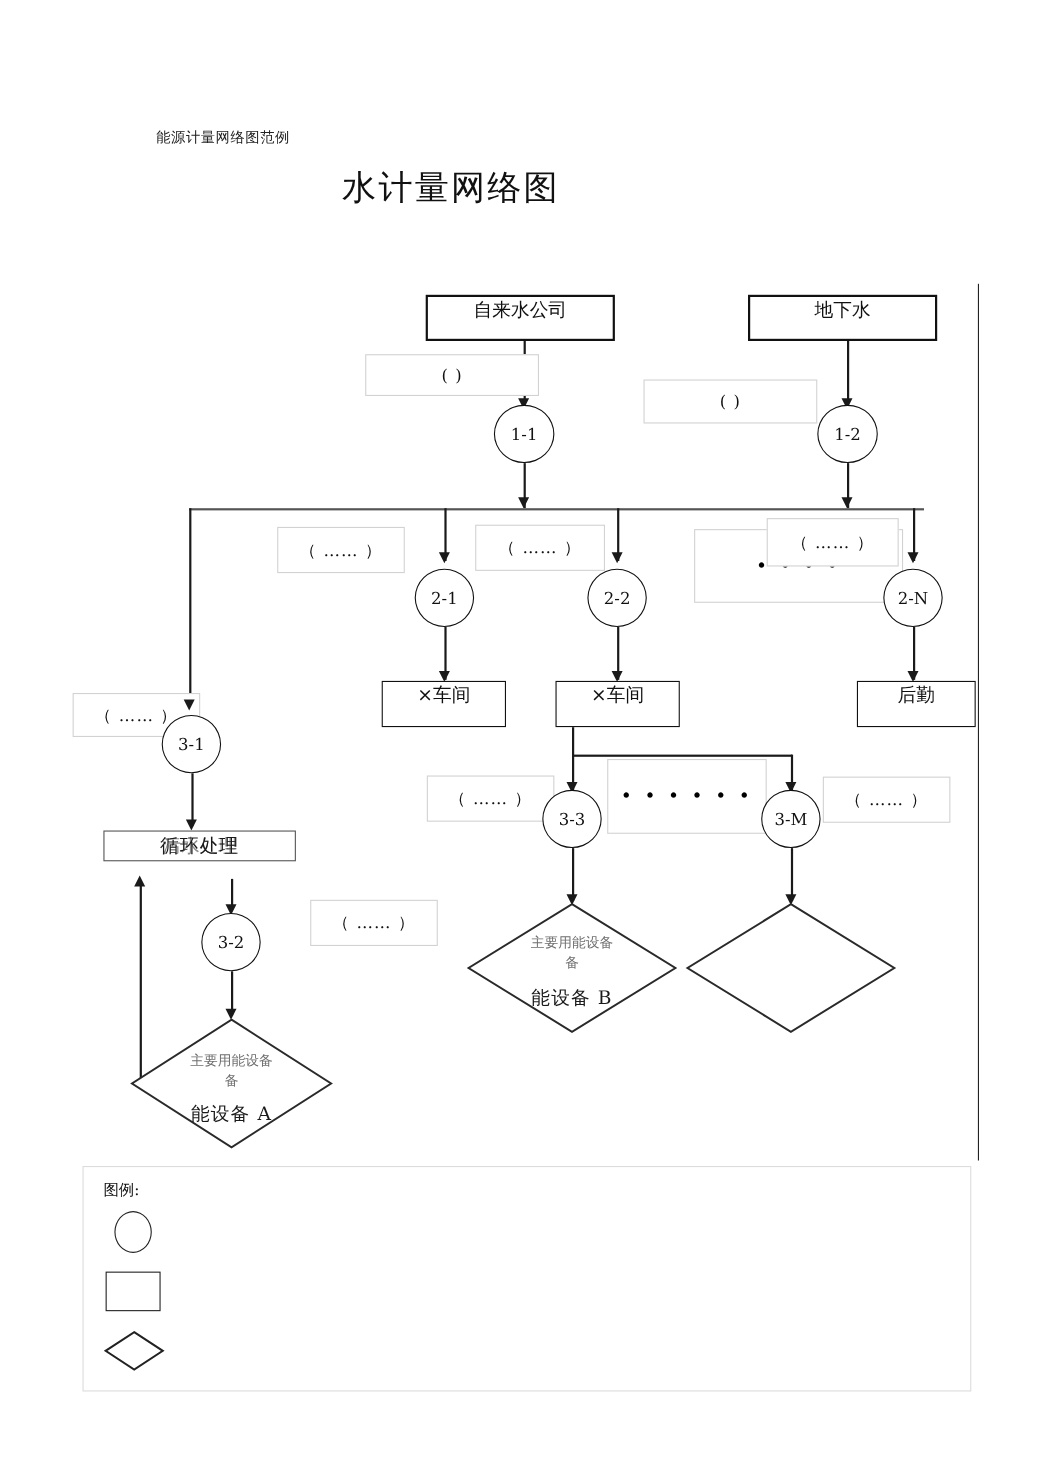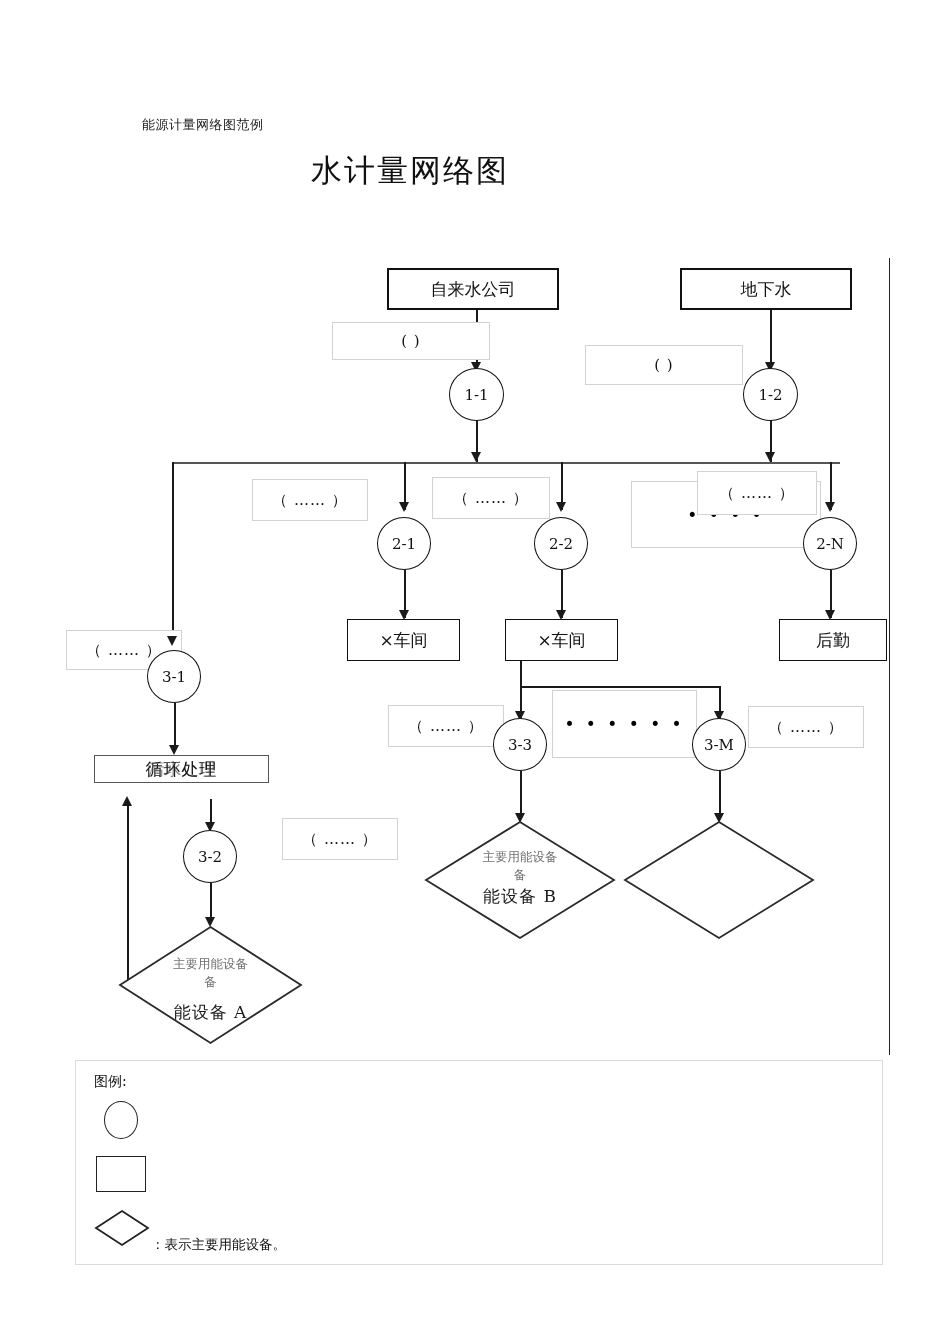--- a/index.html
+++ b/index.html
@@ -18,21 +18,21 @@
   .title{
     left:0;top:150px;width:808px;text-align:center;
     font-size:31px;font-family:"DejaVu Serif","Liberation Serif",serif;
     letter-spacing:2px;color:#111;
   }
   .title .t-inner{display:inline-block;margin-left:12px;}
 
   
   .nodebox{
     box-sizing:border-box;border:2px solid #111;background:#fff;
-    display:flex;align-items:center;justify-content:center;
+    display:flex;justify-content:center;
     font-size:17px;font-family:"DejaVu Serif","Liberation Serif",serif;
     color:#111;z-index:6;
   }
   .nodebox.thin{border-width:1.6px;}
   .procbox{
     box-sizing:border-box;border:1.6px solid #555;background:#fff;
     display:flex;align-items:center;justify-content:center;
     font-size:17px;font-family:"DejaVu Serif","Liberation Serif",serif;
     z-index:6;position:relative;
   }
@@ -280,35 +280,34 @@
 <div class="abs arrowhead" style="left:714px;top:813px;"></div>
 
 <div class="abs diamond" style="left:424px;top:820px;width:192px;height:120px;">
   <svg width="192" height="120" viewBox="0 0 192 120">
     <polygon points="96,2 190,60 96,118 2,60" fill="#ffffff" stroke="#2a2a2a" stroke-width="1.8"></polygon>
   </svg>
   <span class="dia-label" style="top:28px;">
     <span>主要用能设备</span><br>
     <span>备</span>
   </span>
-  <span class="dia-label2" style="top:65px;">能设备 B</span>
+  <span class="dia-label2" style="top:76px;">能设备 B</span>
 </div>
 
 <div class="abs diamond" style="left:623px;top:820px;width:192px;height:120px;">
   <svg width="192" height="120" viewBox="0 0 192 120">
     <polygon points="96,2 190,60 96,118 2,60" fill="#ffffff" stroke="#2a2a2a" stroke-width="1.8"></polygon>
   </svg>
 </div>
 
 <div class="abs legend">
   <div class="legend-title">图例:</div>
 
   <div class="lg-shape lg-circle" style="left:28px;top:40px;"></div>
 
   <div class="lg-shape lg-rect" style="left:20px;top:95px;"></div>
 
   <div class="lg-shape lg-dia" style="left:18px;top:148px;">
     <svg width="56" height="38" viewBox="0 0 56 38">
       <polygon points="28,2 54,19 28,36 2,19" fill="#ffffff" stroke="#222" stroke-width="1.8"></polygon>
     </svg>
   </div>
-  <div class="lg-text" style="left:75px;top:172px;width:700px;">：表示主要用能设备。</div>
 </div>
 
 </body></html>

